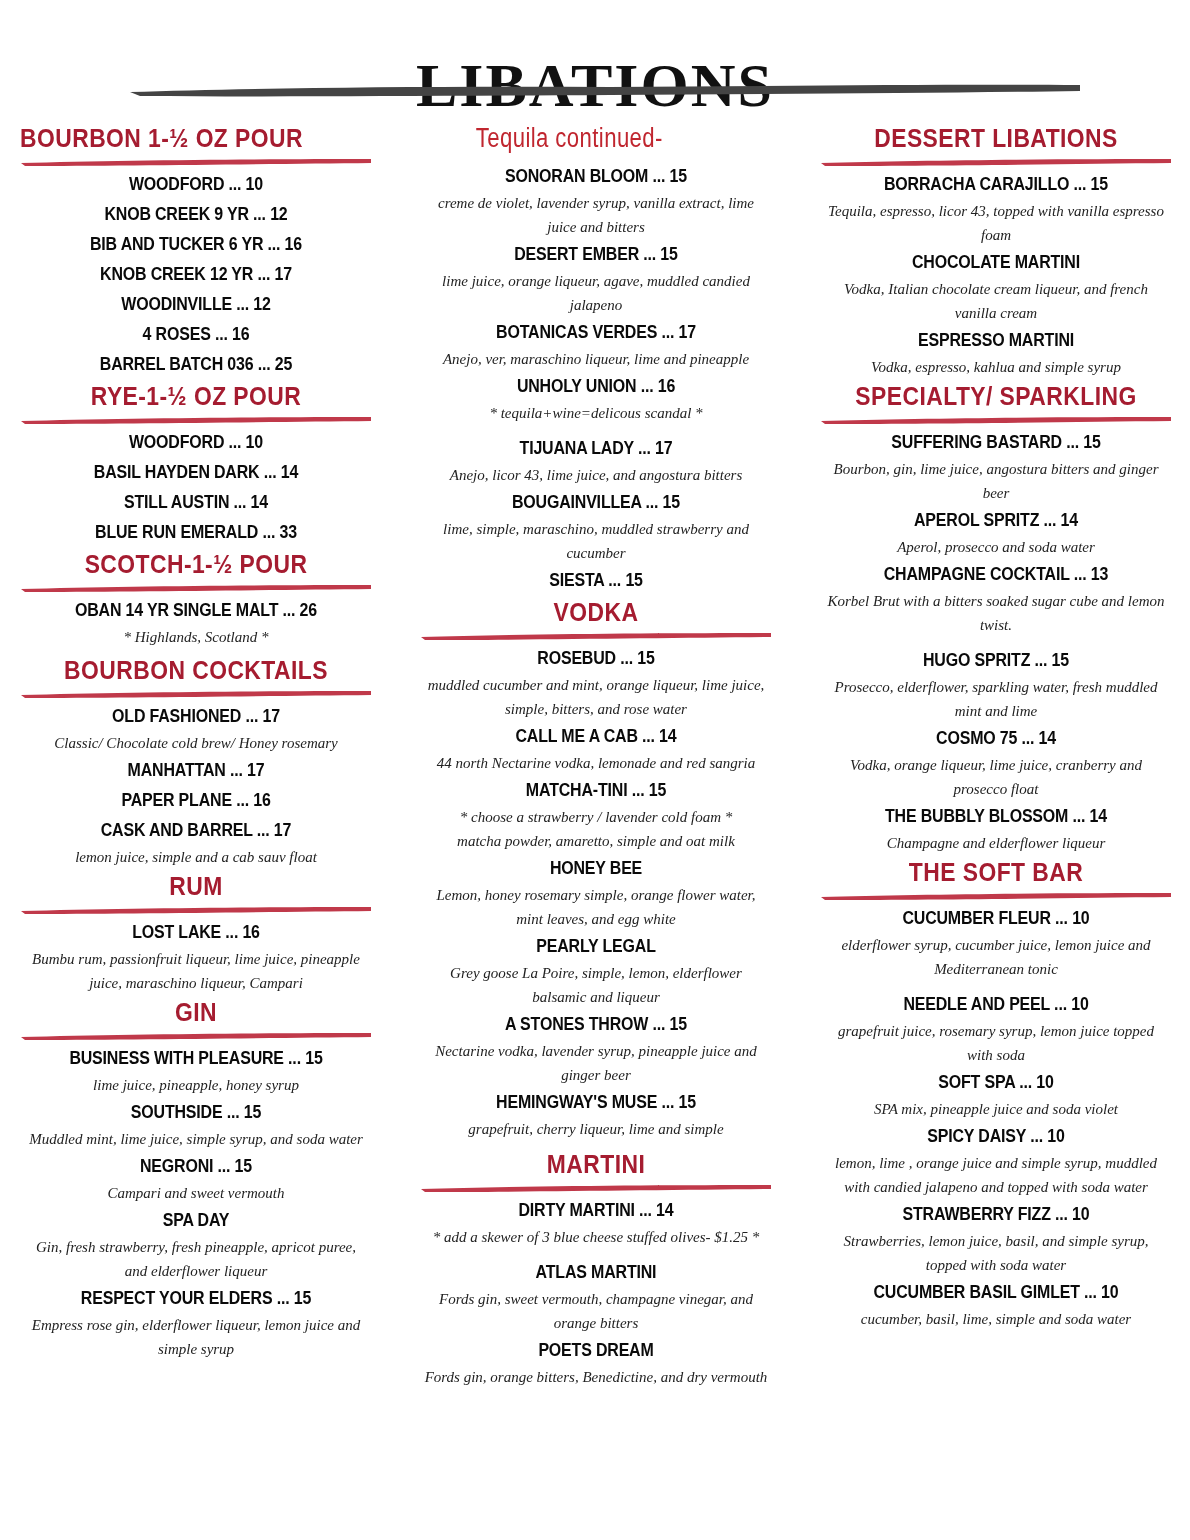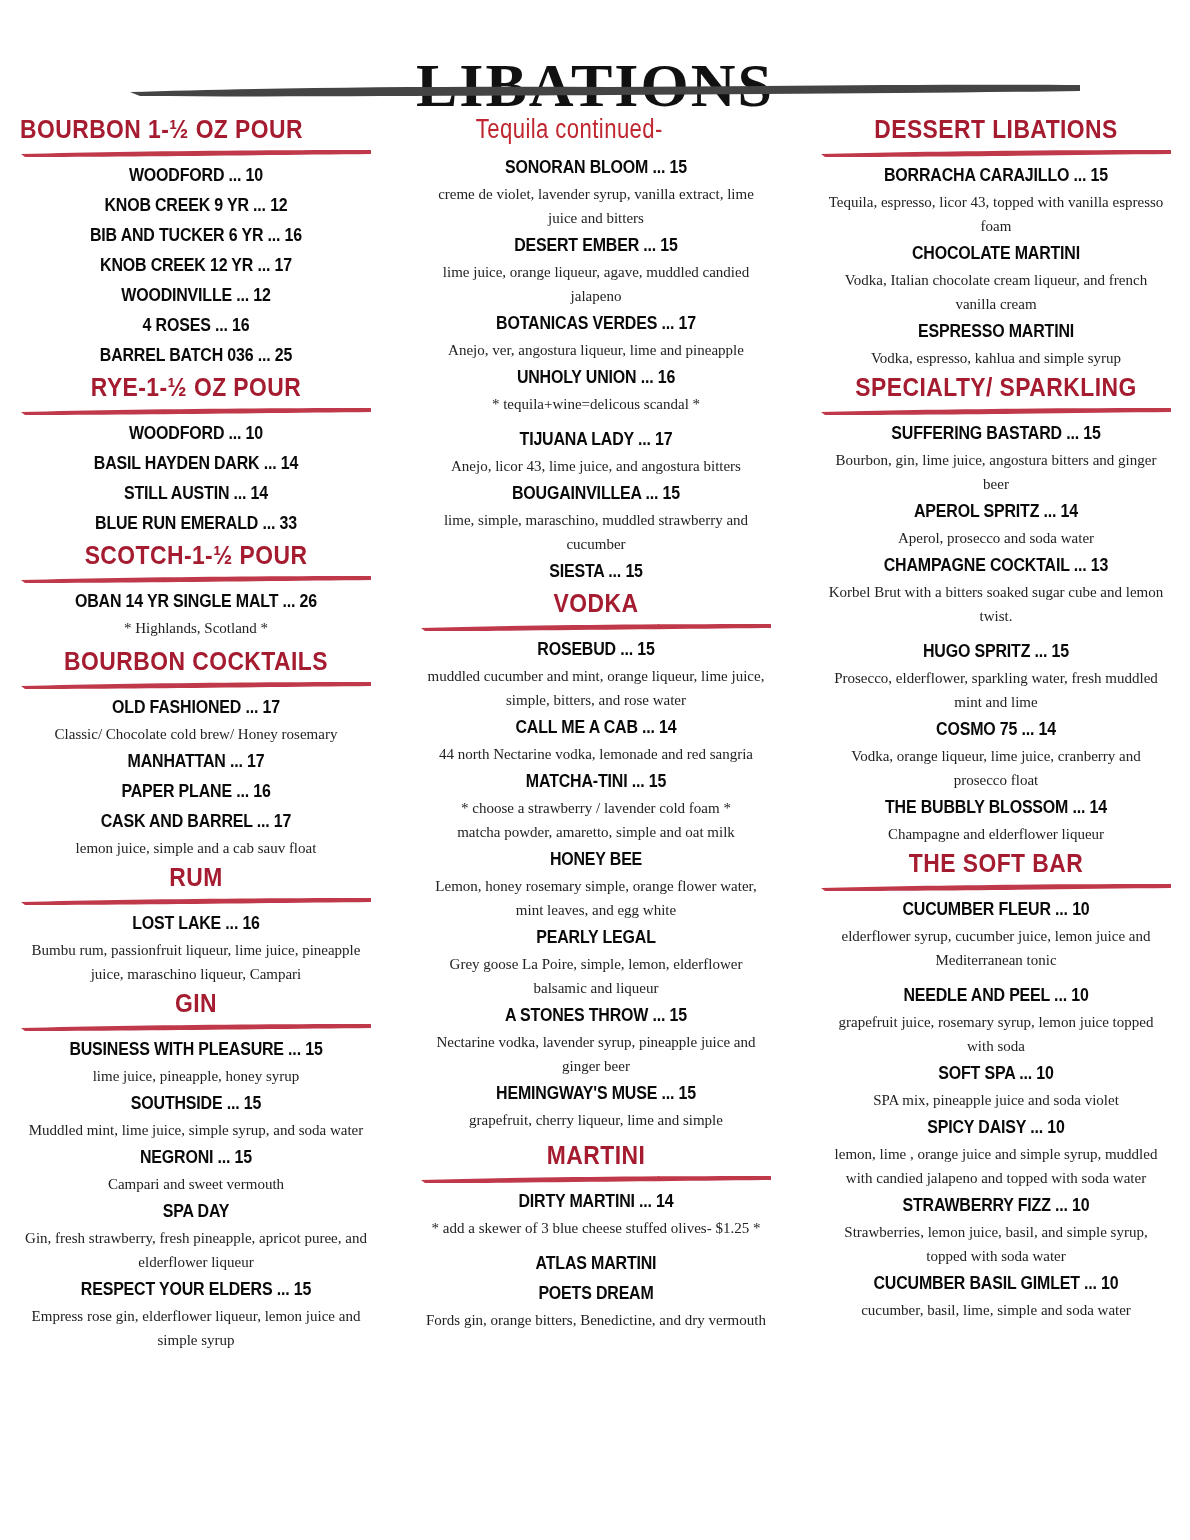--- a/index.html
+++ b/index.html
@@ -8,41 +8,41 @@
     font-family: "Liberation Sans", sans-serif; color: #111;
   }
   .title {
     position: absolute; left: 0; right: 0; top: 8px; text-align: center;
     font-family: "Liberation Serif", serif; font-size: 62px; letter-spacing: 2px;
     color: #111; font-weight: bold; line-height: 70px;
   }
   .title-stroke {
     position: absolute; left: 130px; top: 82px; width: 950px; height: 16px;
   }
-  .col { position: absolute; top: 112px; text-align: center; }
+  .col { position: absolute; top: 121px; text-align: center; }
   .col-1 { left: 20px; width: 352px; }
   .col-2 { left: 420px; width: 352px; }
   .col-3 { left: 820px; width: 352px; }
 
   .sec-head {
     font-family: "Liberation Sans", sans-serif; font-weight: bold;
     color: #a51c30; font-size: 26px; line-height: 34px; margin: 0;
     letter-spacing: 0.5px; transform: scaleX(0.88); transform-origin: center;
   }
   .sec-head.left { text-align: left; transform-origin: left center; }
   .sec-head.light { font-weight: normal; color: #c0262f; font-size: 27px; transform: scaleX(0.82); }
   .stroke { display: block; width: 350px; height: 10px; margin: 2px auto 2px; }
 
   .item-name {
     font-family: "Liberation Sans", sans-serif; font-weight: bold; font-size: 19px;
     line-height: 30px; color: #0a0a0a; transform: scaleX(0.84); transform-origin: center;
     white-space: nowrap; letter-spacing: -0.2px;
   }
   .item-desc {
-    font-family: "Liberation Serif", serif; font-size: 15px;
+    font-family: "Liberation Serif", serif; font-style: italic; font-size: 15px;
     line-height: 24px; color: #222; padding: 0 4px;
   }
   .gap { height: 8px; }
 </style>
 </head>
 <body>
 
 <h1 class="title">LIBATIONS</h1>
 <svg class="title-stroke" viewBox="0 0 950 16" preserveAspectRatio="none">
   <path d="M0,10 C120,6 300,4 480,5 C650,4 820,2 950,3 L950,9 C820,11 650,12 480,13 C300,14 140,15 10,14 Z" fill="#444"></path>
@@ -126,21 +126,21 @@
 </div>
 
 <div class="col col-2">
   <section>
     <h2 class="sec-head light" style="margin-bottom:6px; text-align:left; transform-origin:left center; padding-left:68px">Tequila continued-</h2>
     <div class="item-name">SONORAN BLOOM ... 15</div>
     <div class="item-desc">creme de violet, lavender syrup, vanilla extract, lime juice and bitters</div>
     <div class="item-name">DESERT EMBER ... 15</div>
     <div class="item-desc">lime juice, orange liqueur, agave, muddled candied jalapeno</div>
     <div class="item-name">BOTANICAS VERDES ... 17</div>
-    <div class="item-desc">Anejo, ver, angostura liqueur, lime and pineapple</div>
+    <div class="item-desc">Anejo, ver, maraschino liqueur, lime and pineapple</div>
     <div class="item-name">UNHOLY UNION ... 16</div>
     <div class="item-desc">* tequila+wine=delicous scandal *</div>
     <div class="gap"></div>
     <div class="item-name">TIJUANA LADY ... 17</div>
     <div class="item-desc">Anejo, licor 43, lime juice, and angostura bitters</div>
     <div class="item-name">BOUGAINVILLEA ... 15</div>
     <div class="item-desc">lime, simple, maraschino, muddled strawberry and cucumber</div>
     <div class="item-name">SIESTA ... 15</div>
   </section>
   <section>
@@ -166,20 +166,21 @@
   </section>
   <section>
     <h2 class="sec-head" style="margin-top:6px">MARTINI</h2>
     <svg class="stroke" viewBox="0 0 350 10" preserveAspectRatio="none">
         <path d="M0,6 C100,3 250,2 350,2 L350,6 C250,7 100,9 4,9 Z" fill="#c0394a"></path>
       </svg>
     <div class="item-name">DIRTY MARTINI ... 14</div>
     <div class="item-desc">* add a skewer of 3 blue cheese stuffed olives- $1.25 *</div>
     <div class="gap"></div>
     <div class="item-name">ATLAS MARTINI</div>
+    <div class="item-desc">Fords gin, sweet vermouth, champagne vinegar, and orange bitters</div>
     <div class="item-name">POETS DREAM</div>
     <div class="item-desc">Fords gin, orange bitters, Benedictine, and dry vermouth</div>
   </section>
 </div>
 
 <div class="col col-3">
   <section>
     <h2 class="sec-head">DESSERT LIBATIONS</h2>
     <svg class="stroke" viewBox="0 0 350 10" preserveAspectRatio="none">
         <path d="M0,6 C100,3 250,2 350,2 L350,6 C250,7 100,9 4,9 Z" fill="#c0394a"></path>

